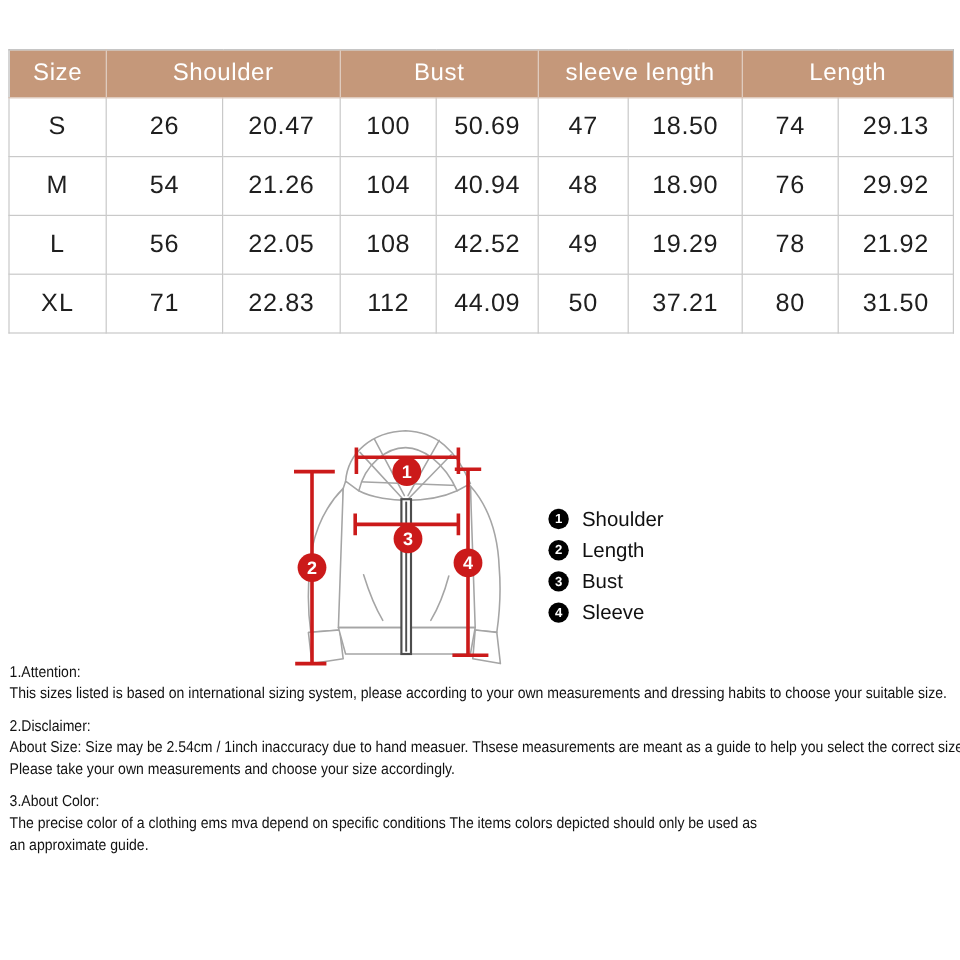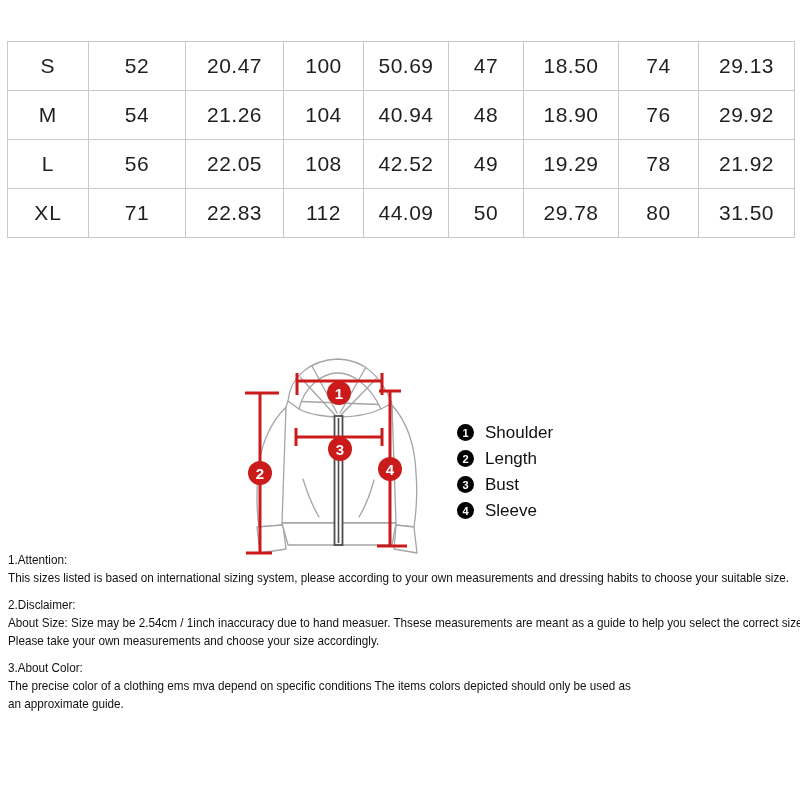--- a/index.html
+++ b/index.html
@@ -58,23 +58,30 @@
       <col style="width:97px">
       <col style="width:98px">
     <col style="width:80px">
       <col style="width:85px">
       <col style="width:75px">
     <col style="width:95px">
       <col style="width:80px">
       <col style="width:96px">
   </colgroup>
   <tbody>
+      <tr class="group-row">
+    <th>Size</th>
+    <th colspan="2">Shoulder</th>
+    <th colspan="2">Bust</th>
+    <th colspan="2">sleeve length</th>
+    <th colspan="2">Length</th>
+  </tr>
   <tr class="data-row">
     <td class="size-cell">S</td>
-    <td>52</td>
+    <td>26</td>
     <td>20.47</td>
     <td>100</td>
     <td>50.69</td>
     <td>47</td>
     <td>18.50</td>
     <td>74</td>
     <td>29.13</td>
   </tr>
   <tr class="data-row">
     <td class="size-cell">M</td>
@@ -98,21 +105,21 @@
     <td>78</td>
     <td>21.92</td>
   </tr>
   <tr class="data-row">
     <td class="size-cell">XL</td>
     <td>71</td>
     <td>22.83</td>
     <td>112</td>
     <td>44.09</td>
     <td>50</td>
-    <td>29.78</td>
+    <td>37.21</td>
     <td>80</td>
     <td>31.50</td>
   </tr>
 </tbody>
   </table>
 
 <svg class="garment" width="800" height="215" viewBox="0 0 800 215">
 
   <g fill="#ffffff" stroke="#a5a5a5" stroke-width="1.3" stroke-linejoin="round" stroke-linecap="round">
 

